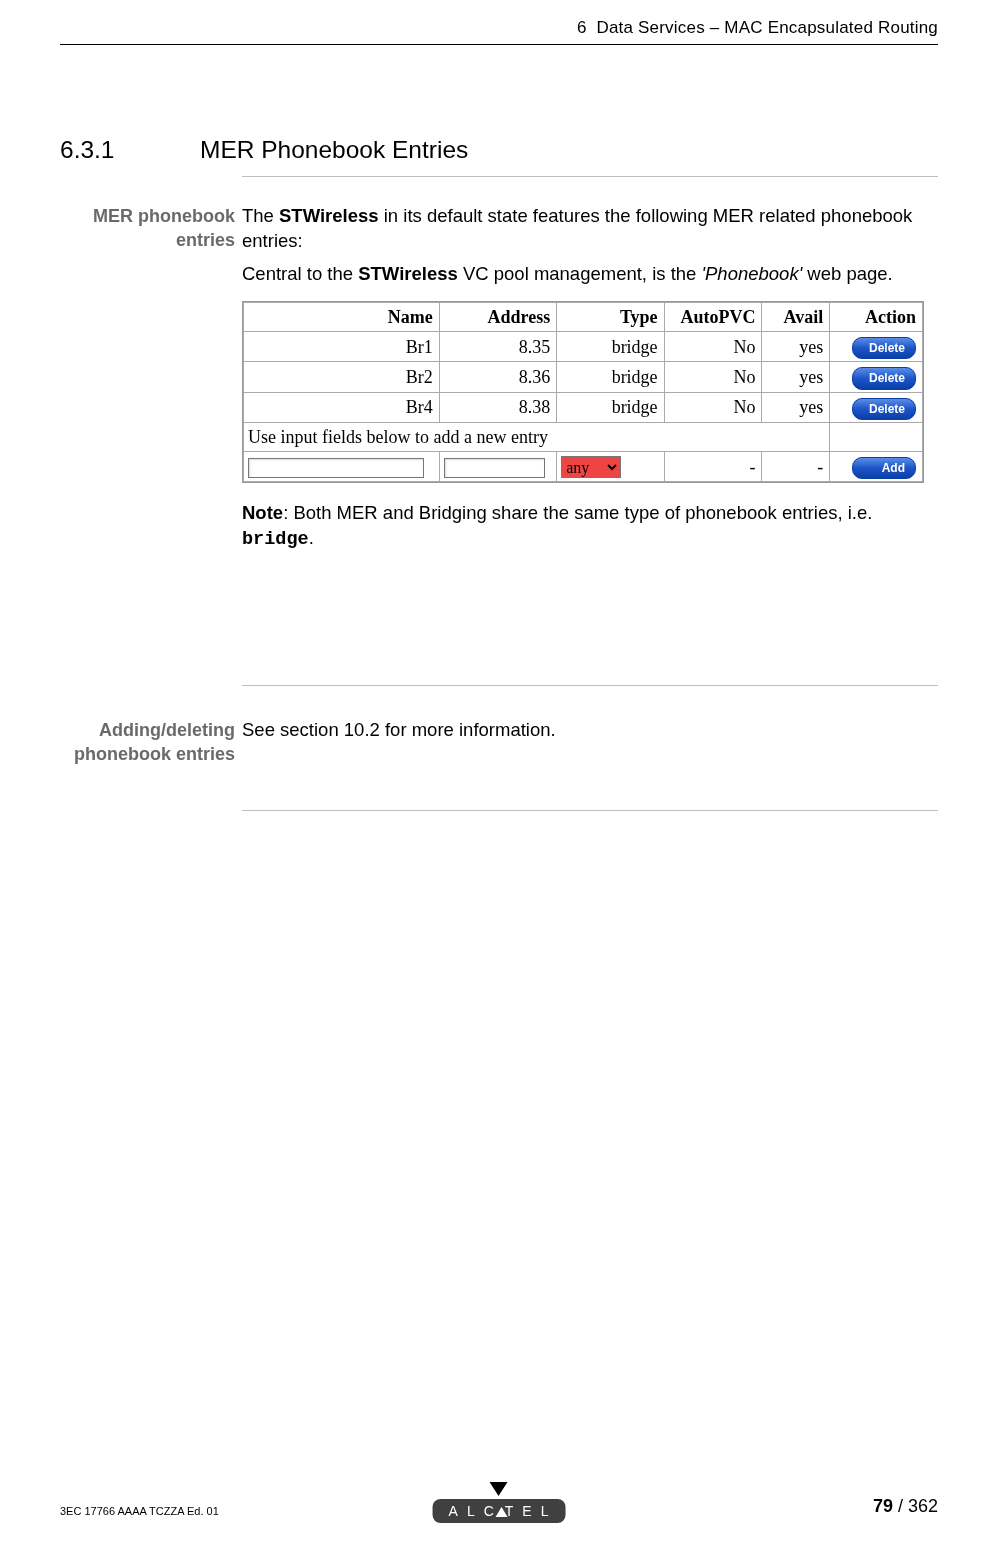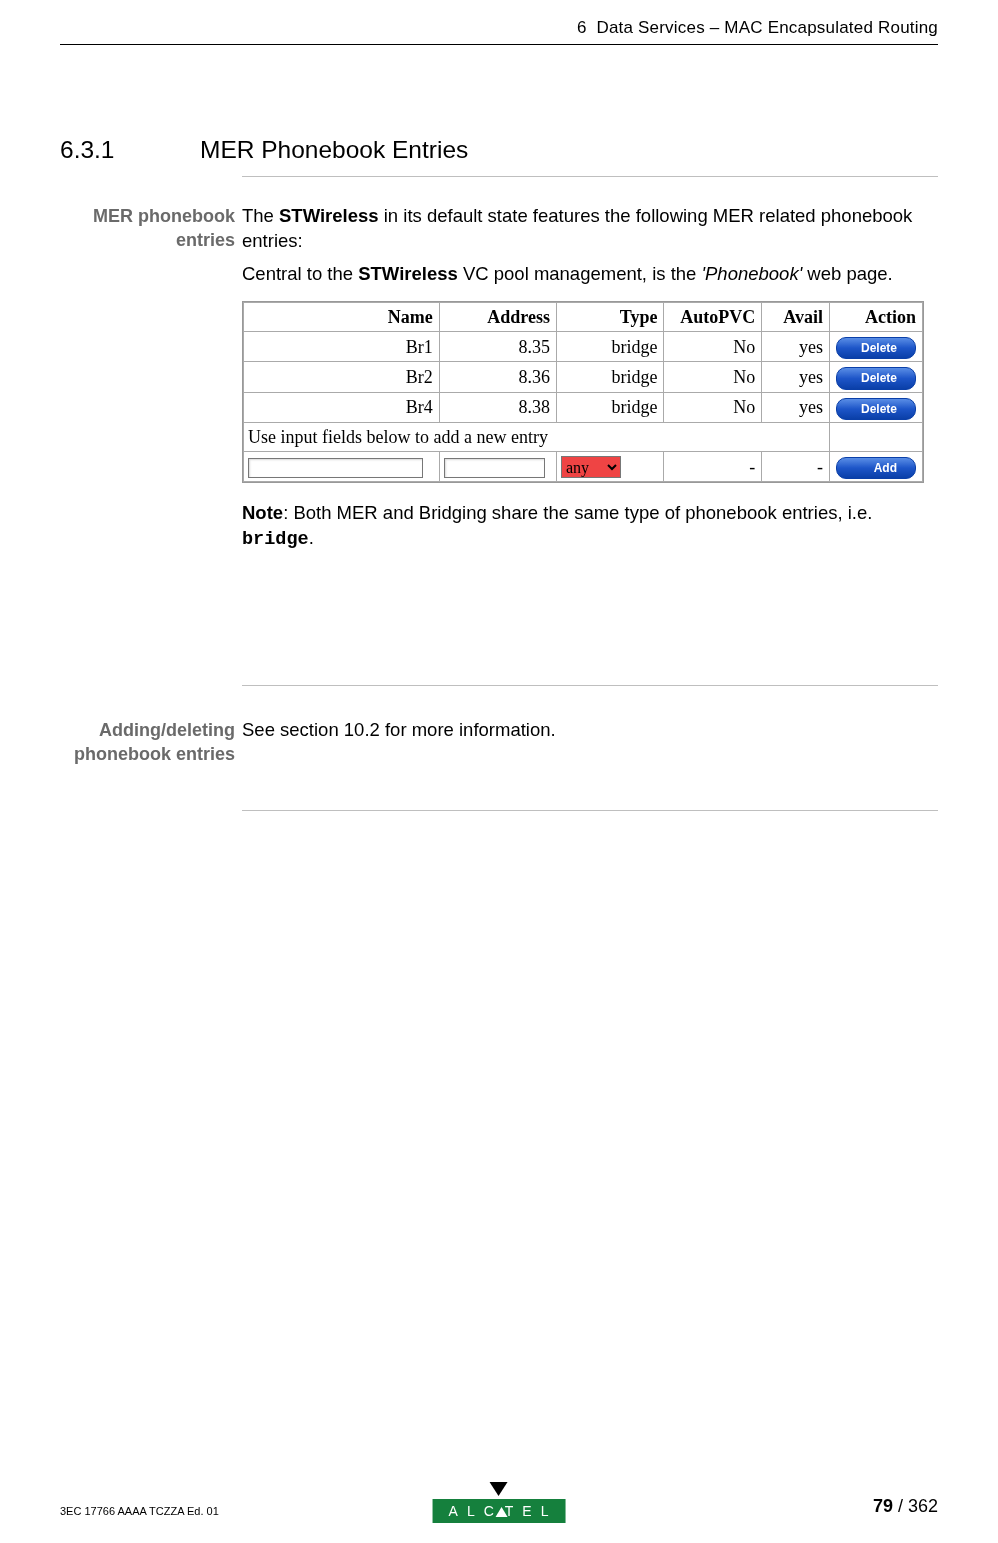--- a/index.html
+++ b/index.html
@@ -98,21 +98,21 @@
     .col-autopvc { width: 85px; }
     .col-avail { width: 55px; }
     .col-action { width: 80px; }
     .pill {
       display: inline-block;
       background: linear-gradient(to bottom, #5a8ee6 0%, #1d55c8 50%, #0a3fa8 100%);
       color: #fff;
       font-family: Arial, sans-serif;
       font-size: 12px;
       font-weight: bold;
-      padding: 2px 18px;
+      padding: 2px 10px;
       border-radius: 10px;
       border: 1px solid #0a3fa8;
       min-width: 42px;
     }
     .tbl-input {
       width: 95%;
       height: 20px;
       border: 1px solid #777;
       background: #fff;
       font-family: 'Times New Roman', Times, serif;
@@ -161,29 +161,30 @@
       text-align: center;
     }
     .logo-tri {
       width: 0; height: 0;
       border-left: 9px solid transparent;
       border-right: 9px solid transparent;
       border-top: 14px solid #000;
       margin: 0 auto 3px auto;
     }
     .logo-bar {
-      background: #15803d;
+      background: #404040;
       color: #fff;
       font-family: Arial, sans-serif;
       font-size: 14px;
       letter-spacing: 9px;
       padding: 4px 8px 4px 16px;
       display: inline-block;
       font-weight: 500;
       position: relative;
+      border-radius: 8px;
     }
     .logo-inner-tri {
       display: inline-block;
       width: 0; height: 0;
       border-left: 6px solid transparent;
       border-right: 6px solid transparent;
       border-bottom: 10px solid #fff;
       vertical-align: -1px;
       margin: 0 -3px 0 -7px;
     }

